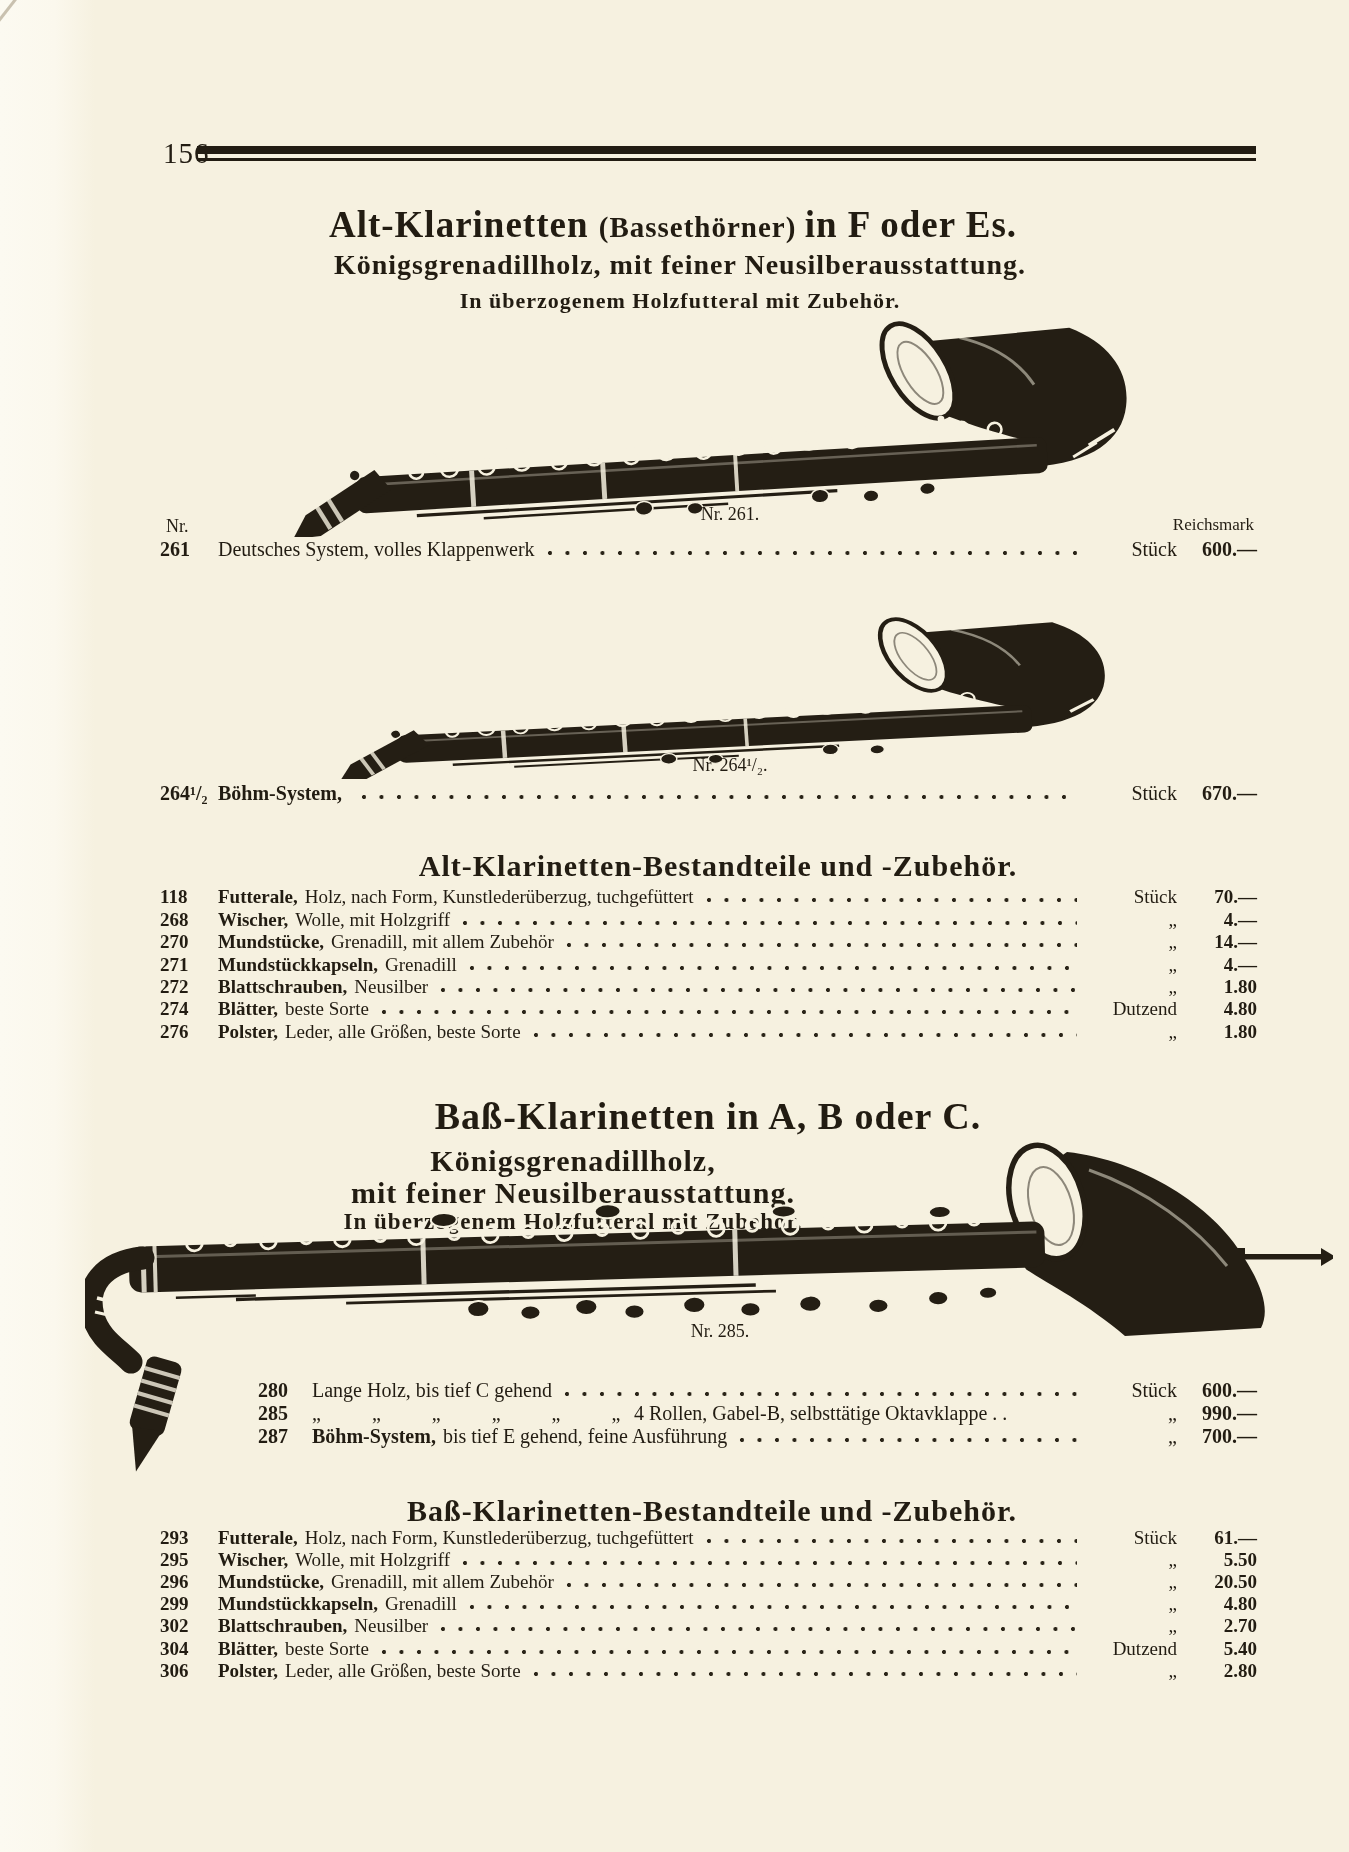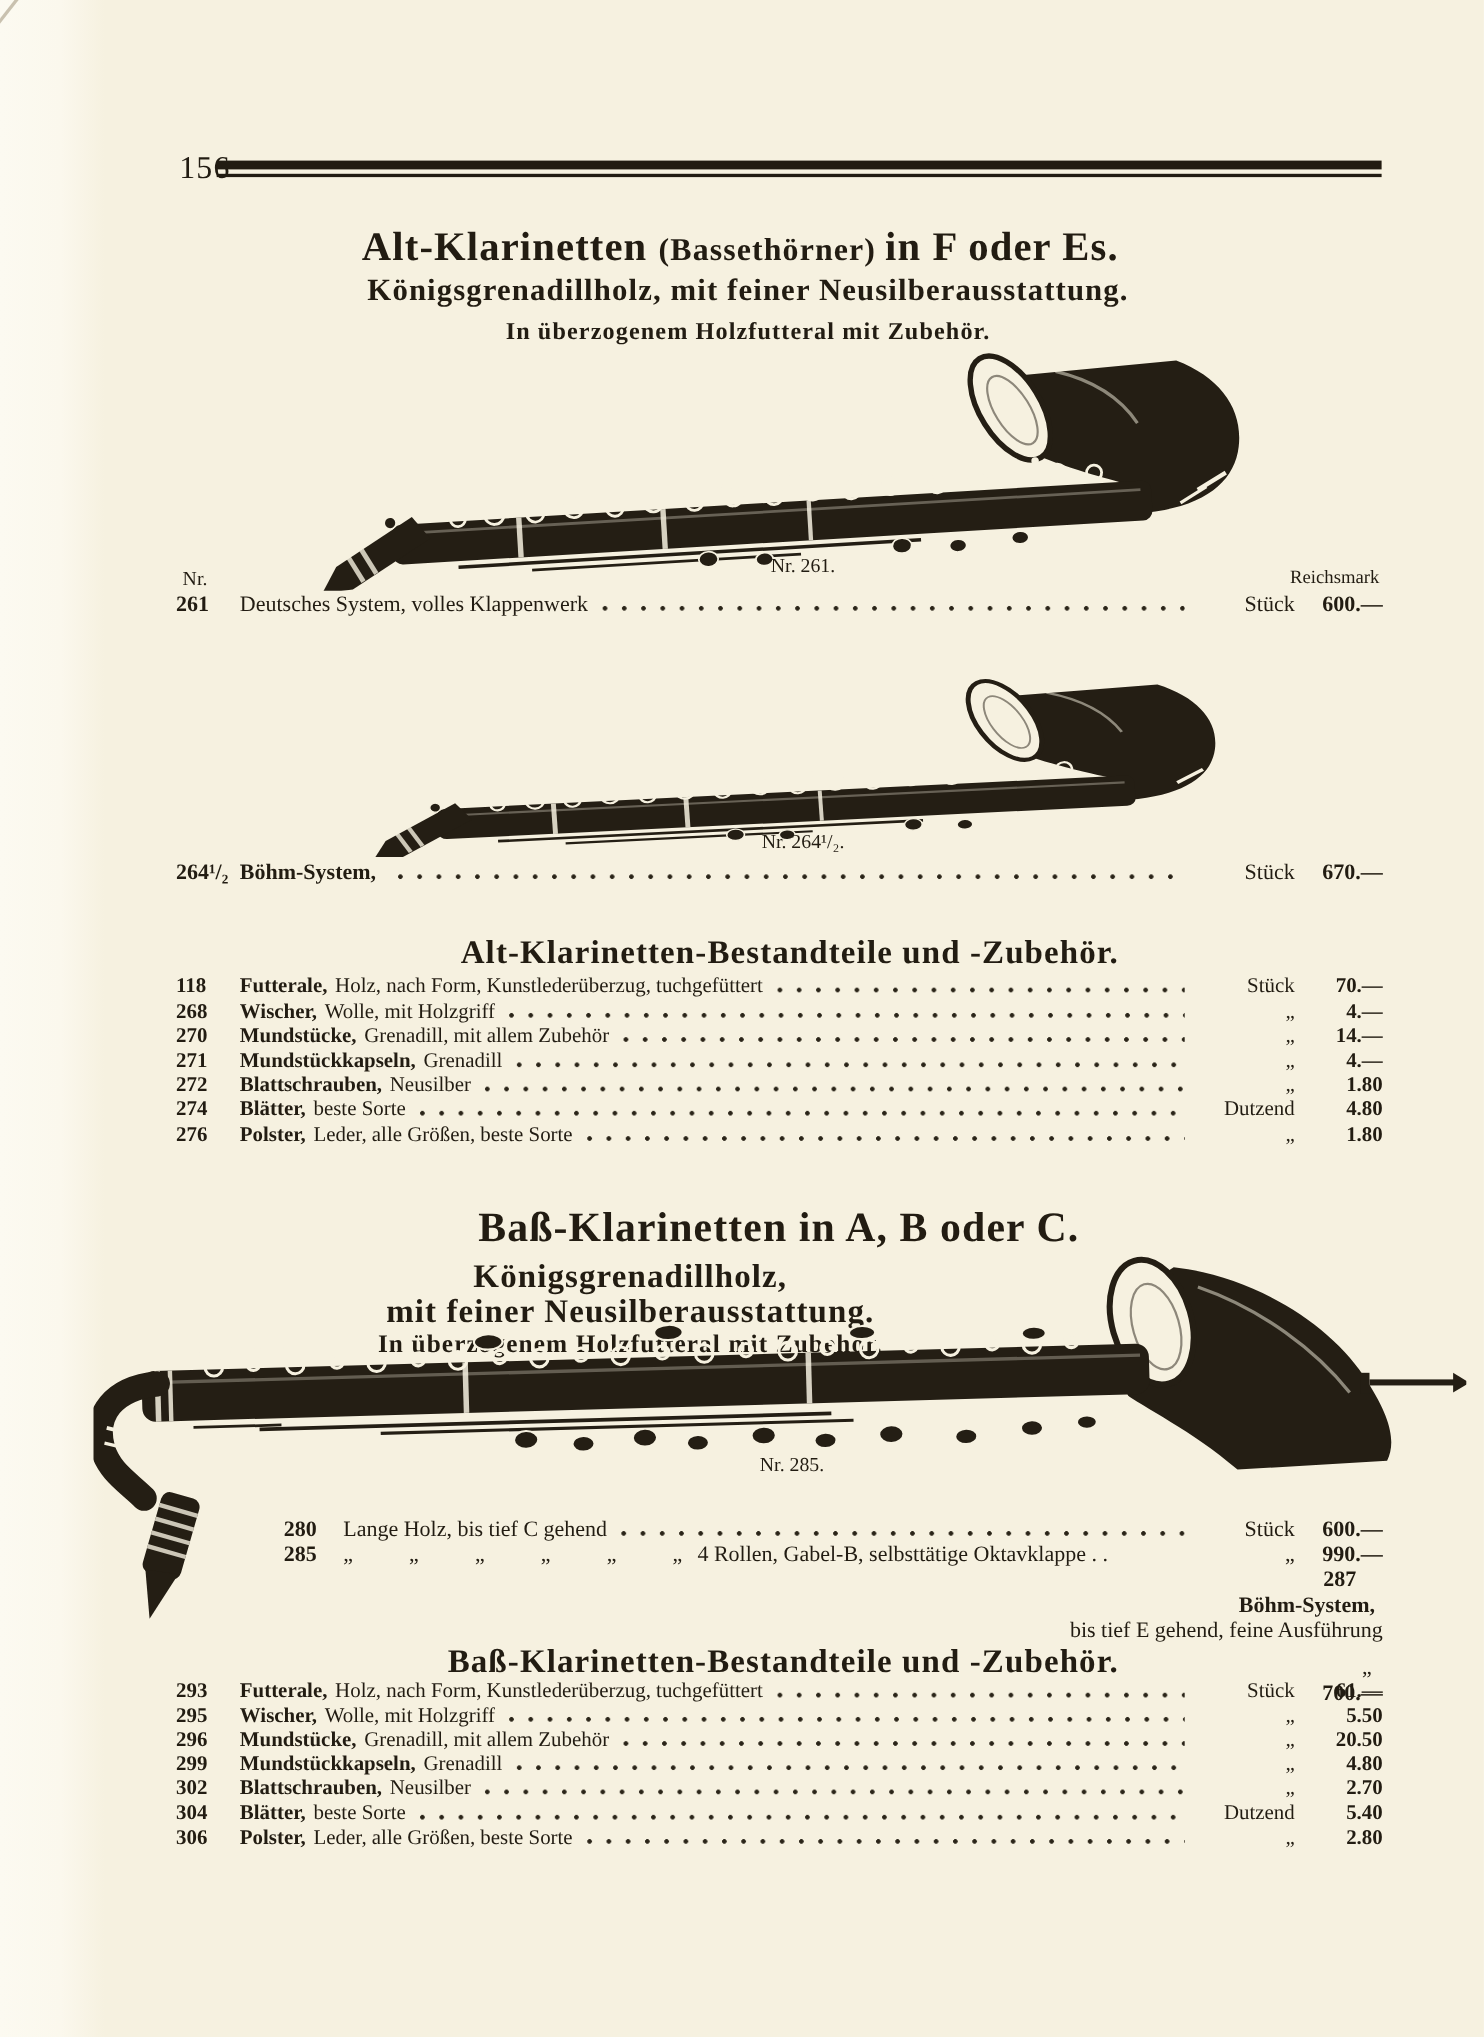--- a/index.html
+++ b/index.html
@@ -48,21 +48,21 @@
   .prow .unit{min-width:90px;text-align:right;margin-right:10px;flex:0 0 auto;}
   .prow .price{width:70px;text-align:right;font-weight:700;flex:0 0 auto;}
   .item-row{left:160px;width:1097px;font-size:20px;}
   .bass-item{left:258px;width:999px;margin-top:12px;}
   .bass-item .nr{width:54px;}
   .ditto{width:322px;flex:0 0 auto;word-spacing:46px;white-space:pre;}
   .row-261{top:538px;}
   .row-264{top:782px;}
   .row-280{top:1367px;}
   .row-285{top:1390px;}
-  .row-287{top:1413px;flex-direction:column;}
+  .row-287{top:1413px;}
   
   .parts{left:160px;width:1097px;font-size:19px;}
   .alt-parts-rows{top:886px;}
   .bass-parts-rows{top:1527px;}
   .parts .prow{height:22.4px;}
   .bass-parts-rows .prow{height:22.1px;}
   svg{display:block;}
   .fig{position:absolute;}
   .scratch{left:-6px;top:-10px;width:3px;height:70px;background:rgba(140,125,95,.45);transform:rotate(38deg);}
 </style>

